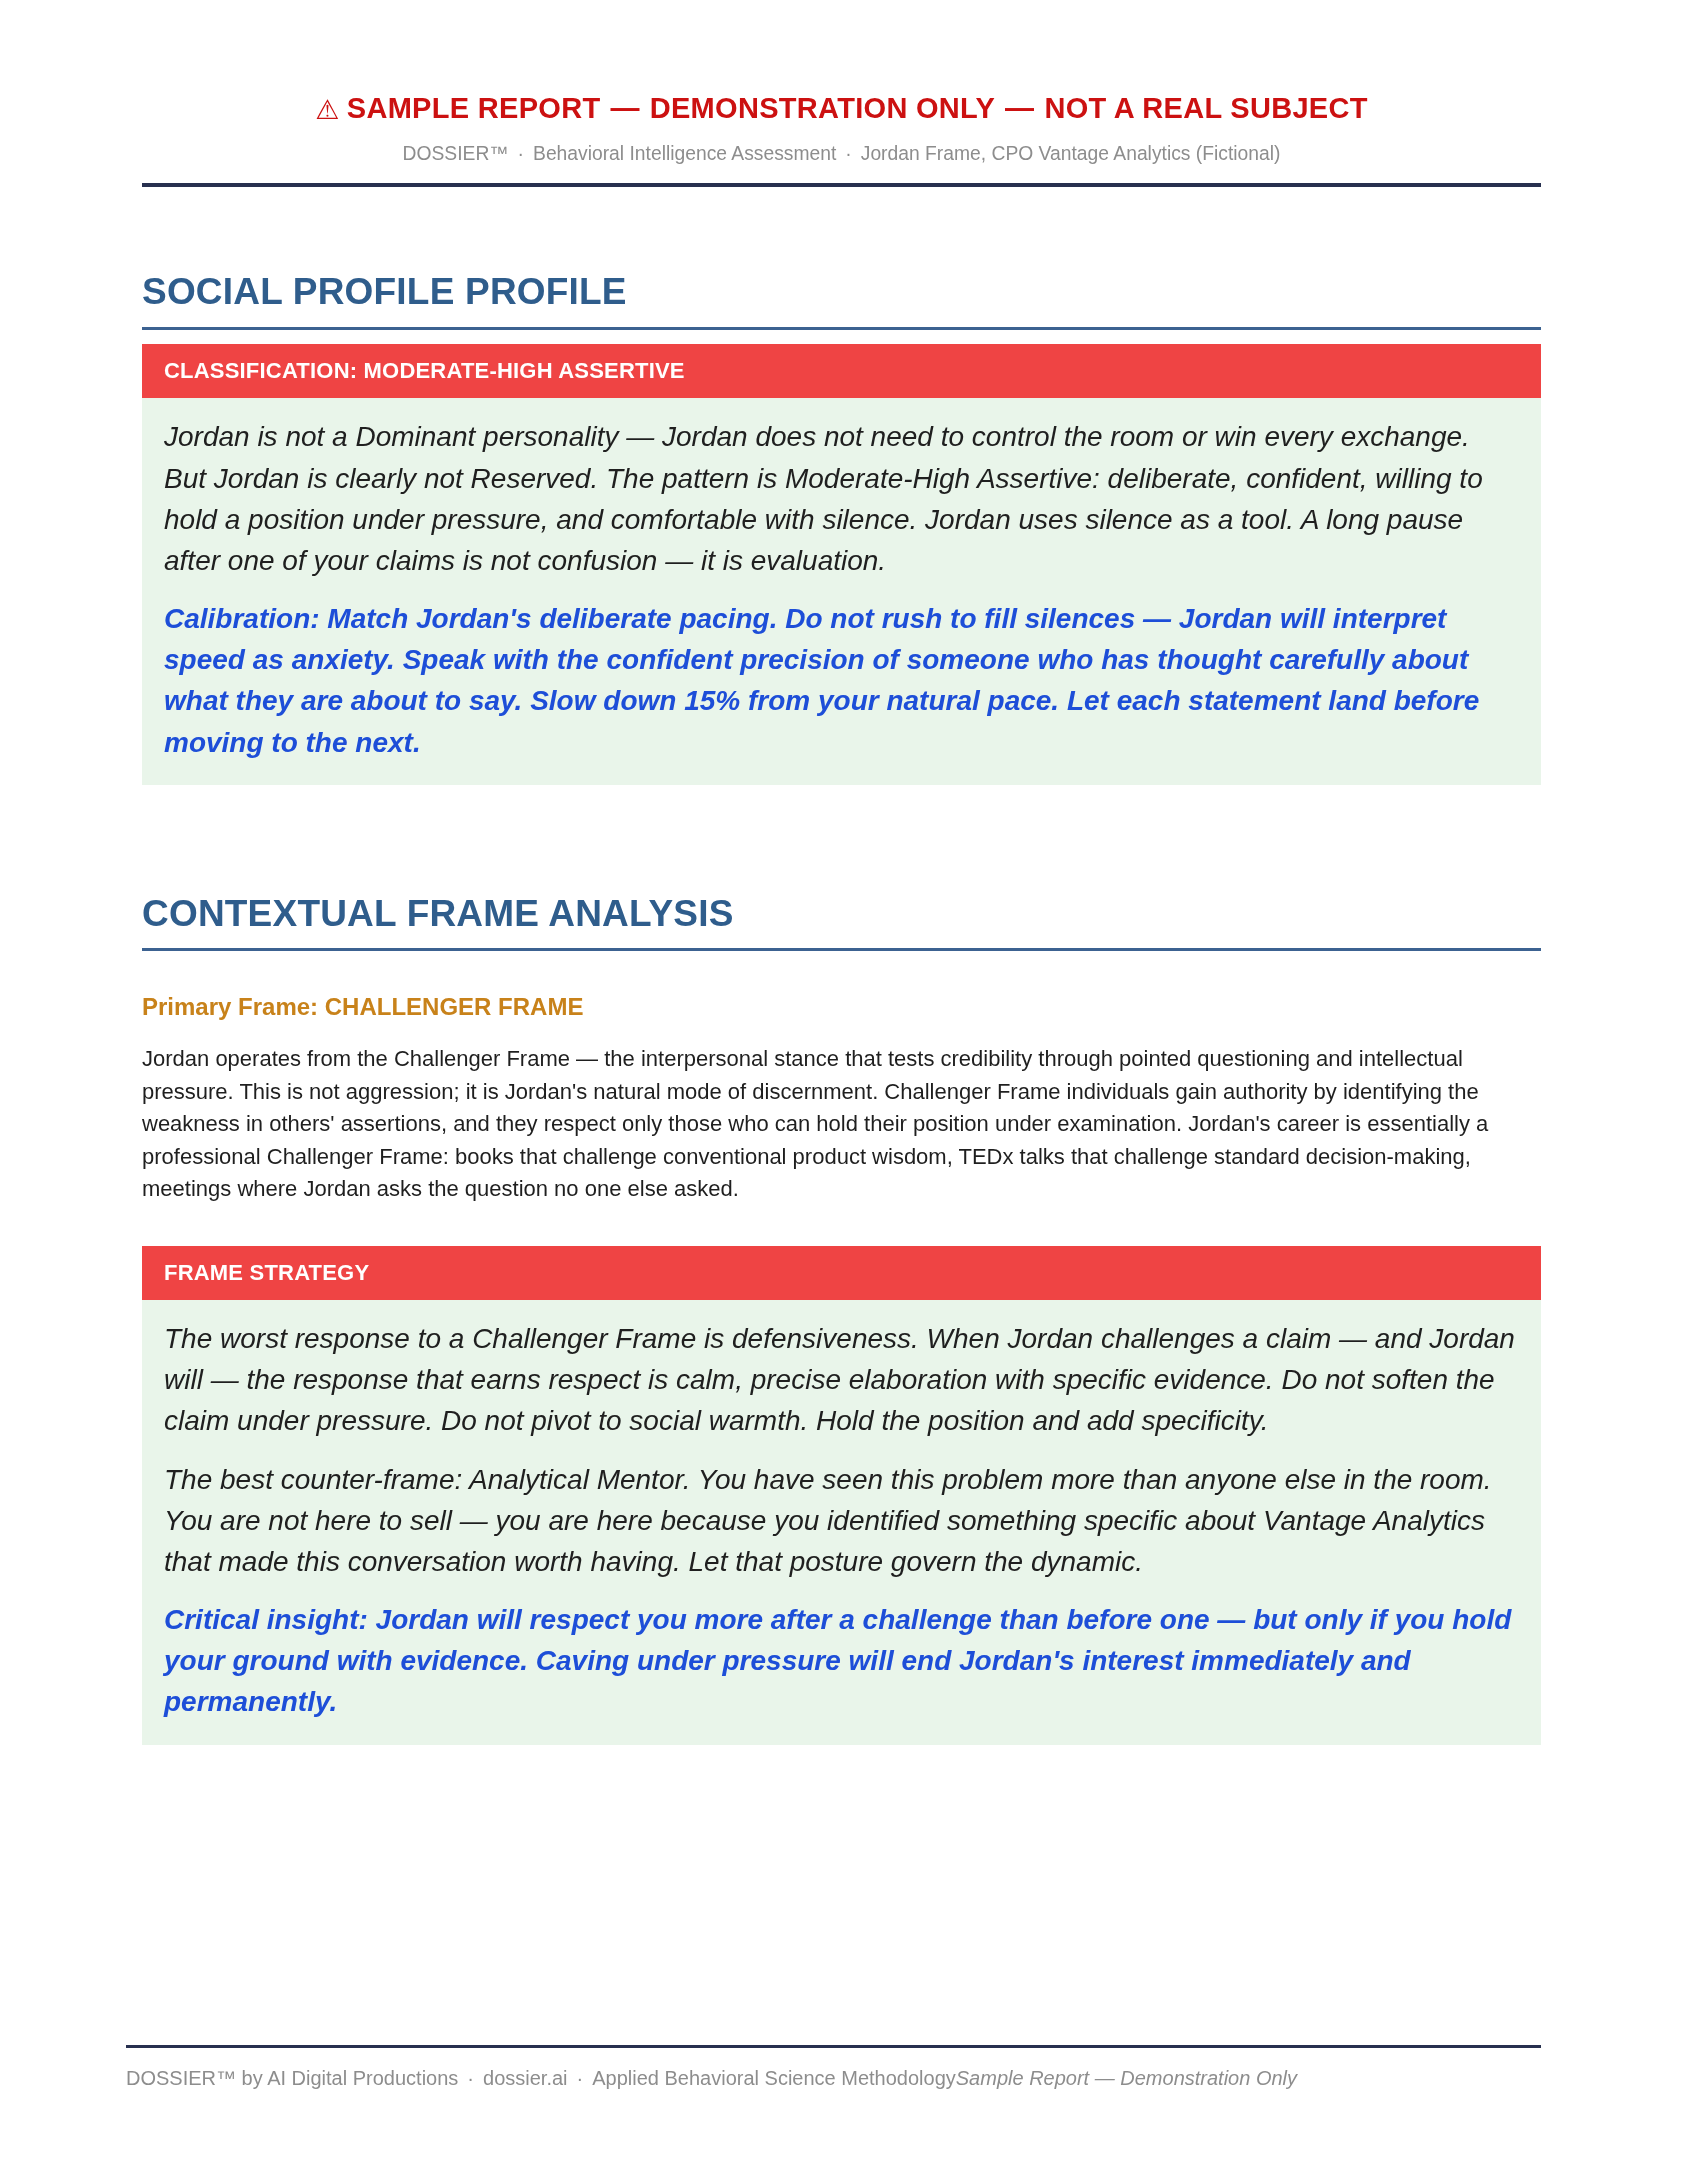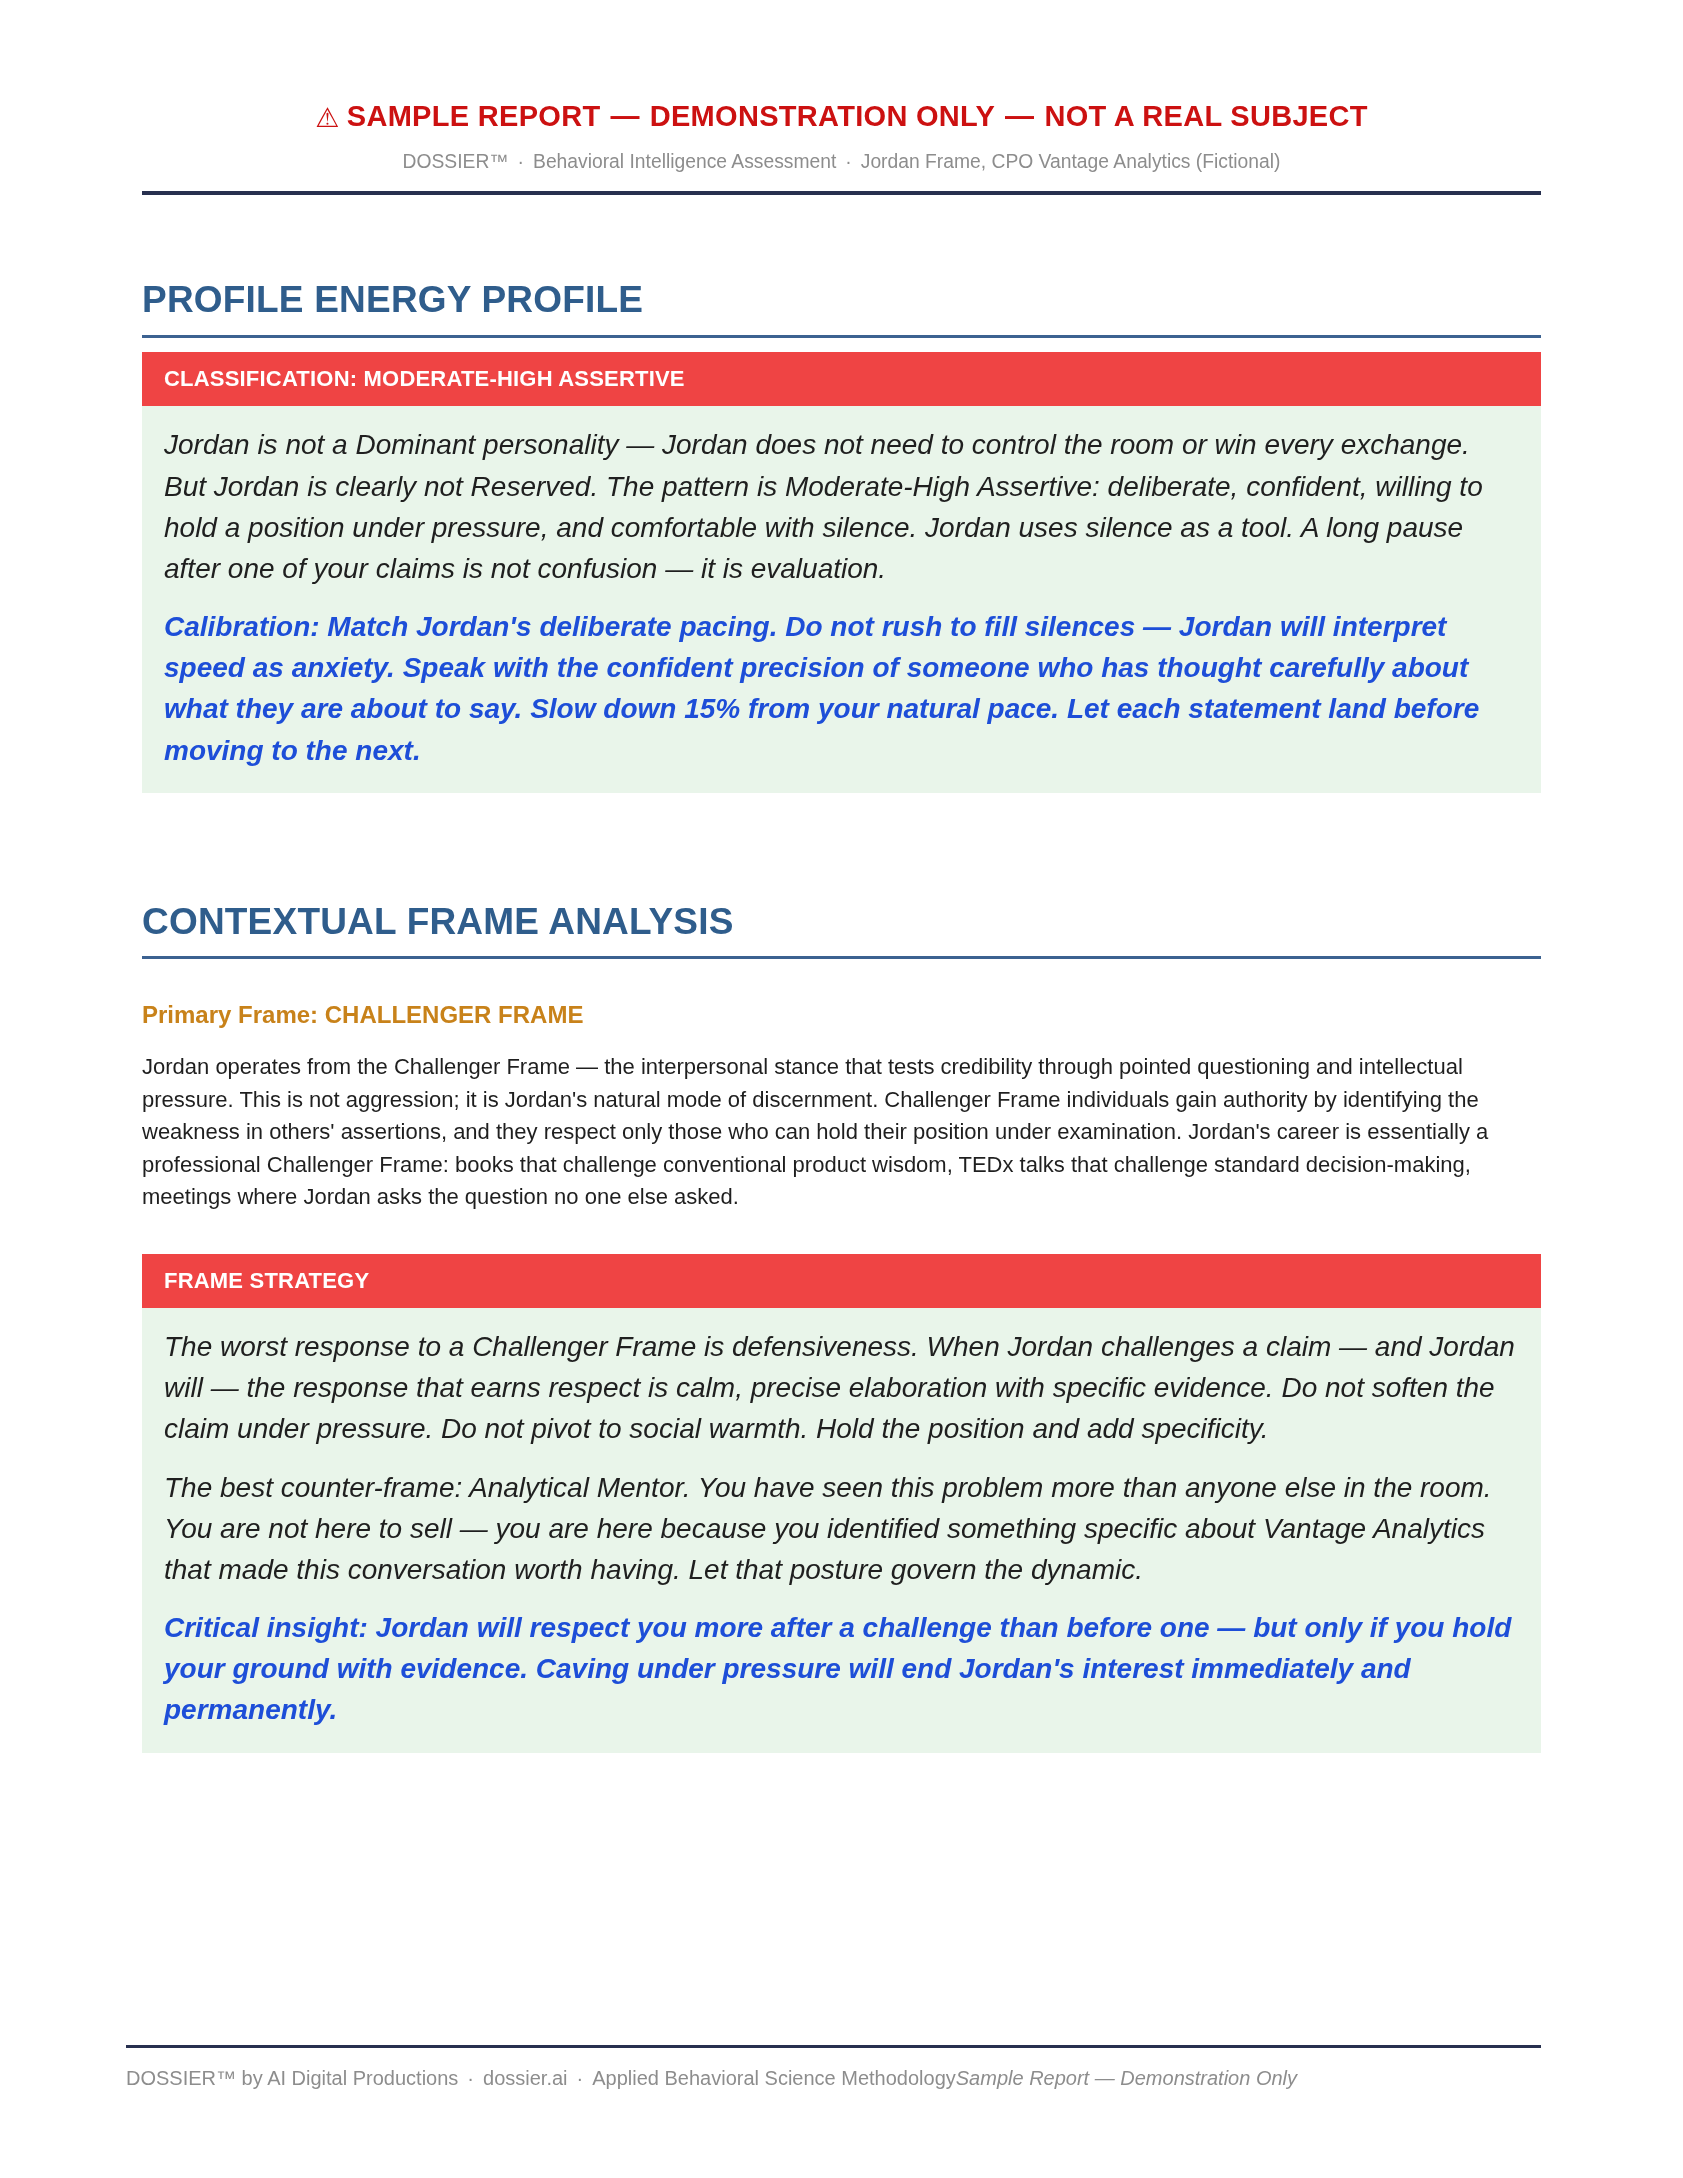--- a/index.html
+++ b/index.html
@@ -11,21 +11,21 @@
     width: 1683px;
     min-height: 2178px;
     font-family: "Liberation Sans", sans-serif;
     color: #1a1a1a;
     -webkit-font-smoothing: antialiased;
   }
   .page {
     width: 1683px;
     min-height: 2178px;
     box-sizing: border-box;
-    padding: 16px 142px;
+    padding: 8px 142px;
     position: relative;
     background: #ffffff;
   }
 
   
   .doc-header {
     padding-top: 83px;
     text-align: center;
   }
   .sample-warning {
@@ -168,21 +168,21 @@
     </div>
     <div class="doc-subline">
       <span>DOSSIER™</span><span class="sep">·</span><span>Behavioral Intelligence Assessment</span><span class="sep">·</span><span>Jordan Frame, CPO Vantage Analytics (Fictional)</span>
     </div>
     <div class="header-rule"></div>
   </div>
 
   <div class="gap-top-social"></div>
 
   <div class="section-block">
-    <h1 class="section-title">PROFILE ENERGY PROFILE</h1>
+    <h1 class="section-title">SOCIAL PROFILE PROFILE</h1>
     <div class="section-rule"></div>
 
     <div class="callout">
       <div class="callout-header">CLASSIFICATION: MODERATE-HIGH ASSERTIVE</div>
       <div class="callout-body">
         <p>Jordan is not a Dominant personality — Jordan does not need to control the room or win every exchange. But Jordan is clearly not Reserved. The pattern is Moderate-High Assertive: deliberate, confident, willing to hold a position under pressure, and comfortable with silence. Jordan uses silence as a tool. A long pause after one of your claims is not confusion — it is evaluation.</p>
         <p class="accent">Calibration: Match Jordan's deliberate pacing. Do not rush to fill silences — Jordan will interpret speed as anxiety. Speak with the confident precision of someone who has thought carefully about what they are about to say. Slow down 15% from your natural pace. Let each statement land before moving to the next.</p>
       </div>
     </div>
   </div>

